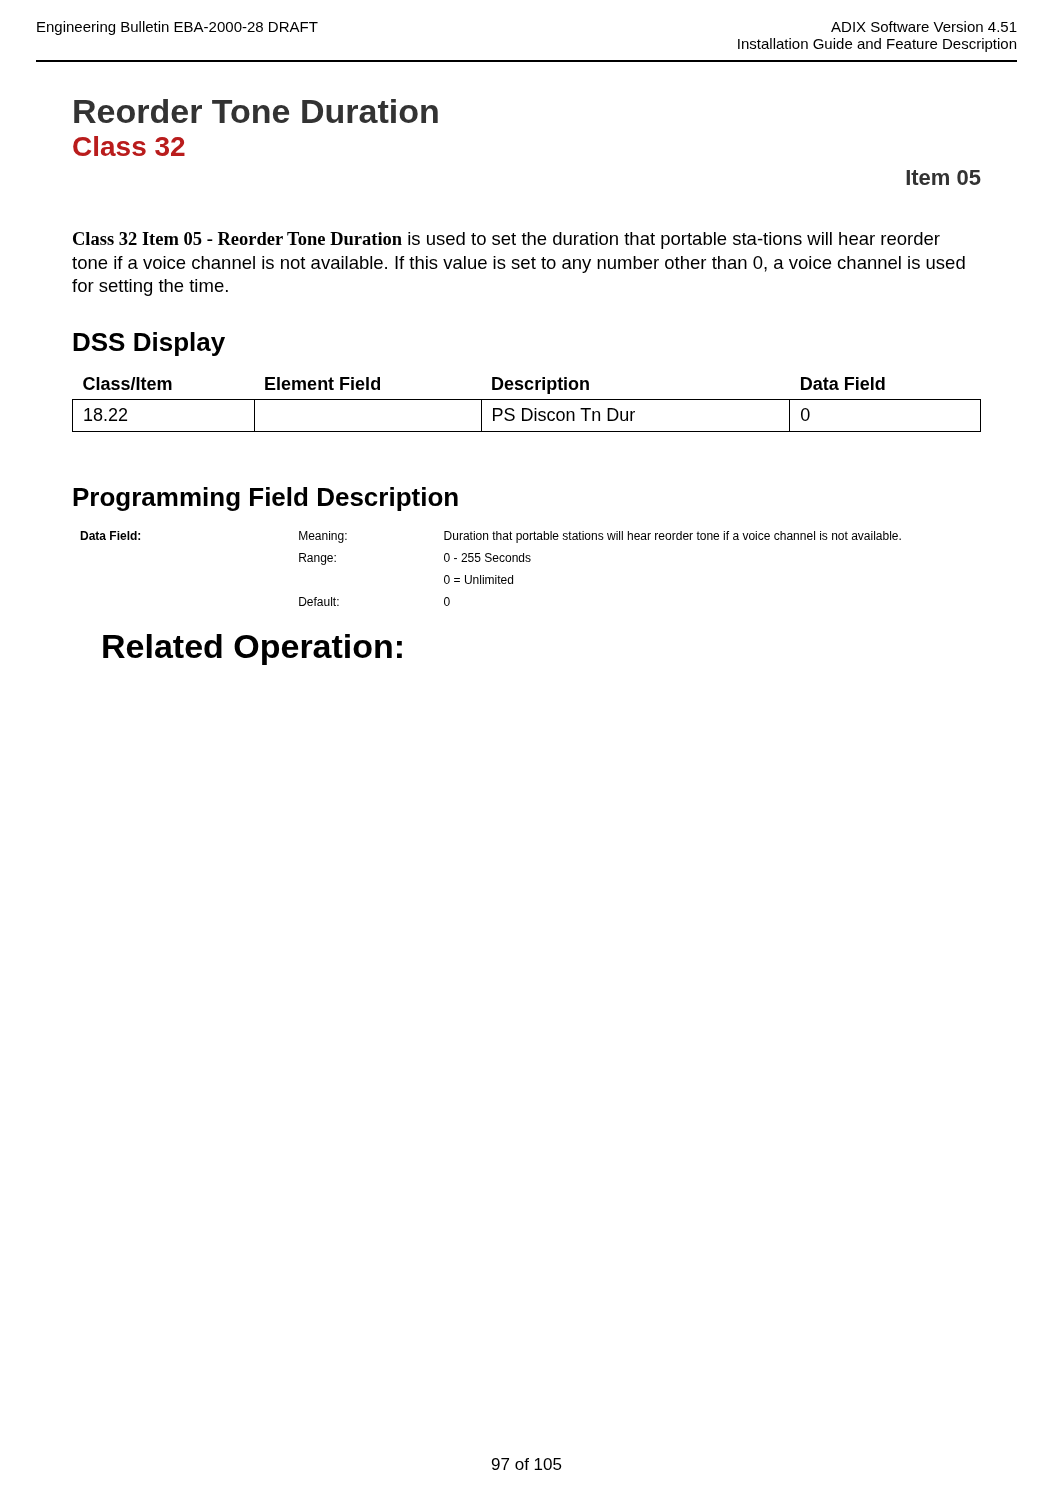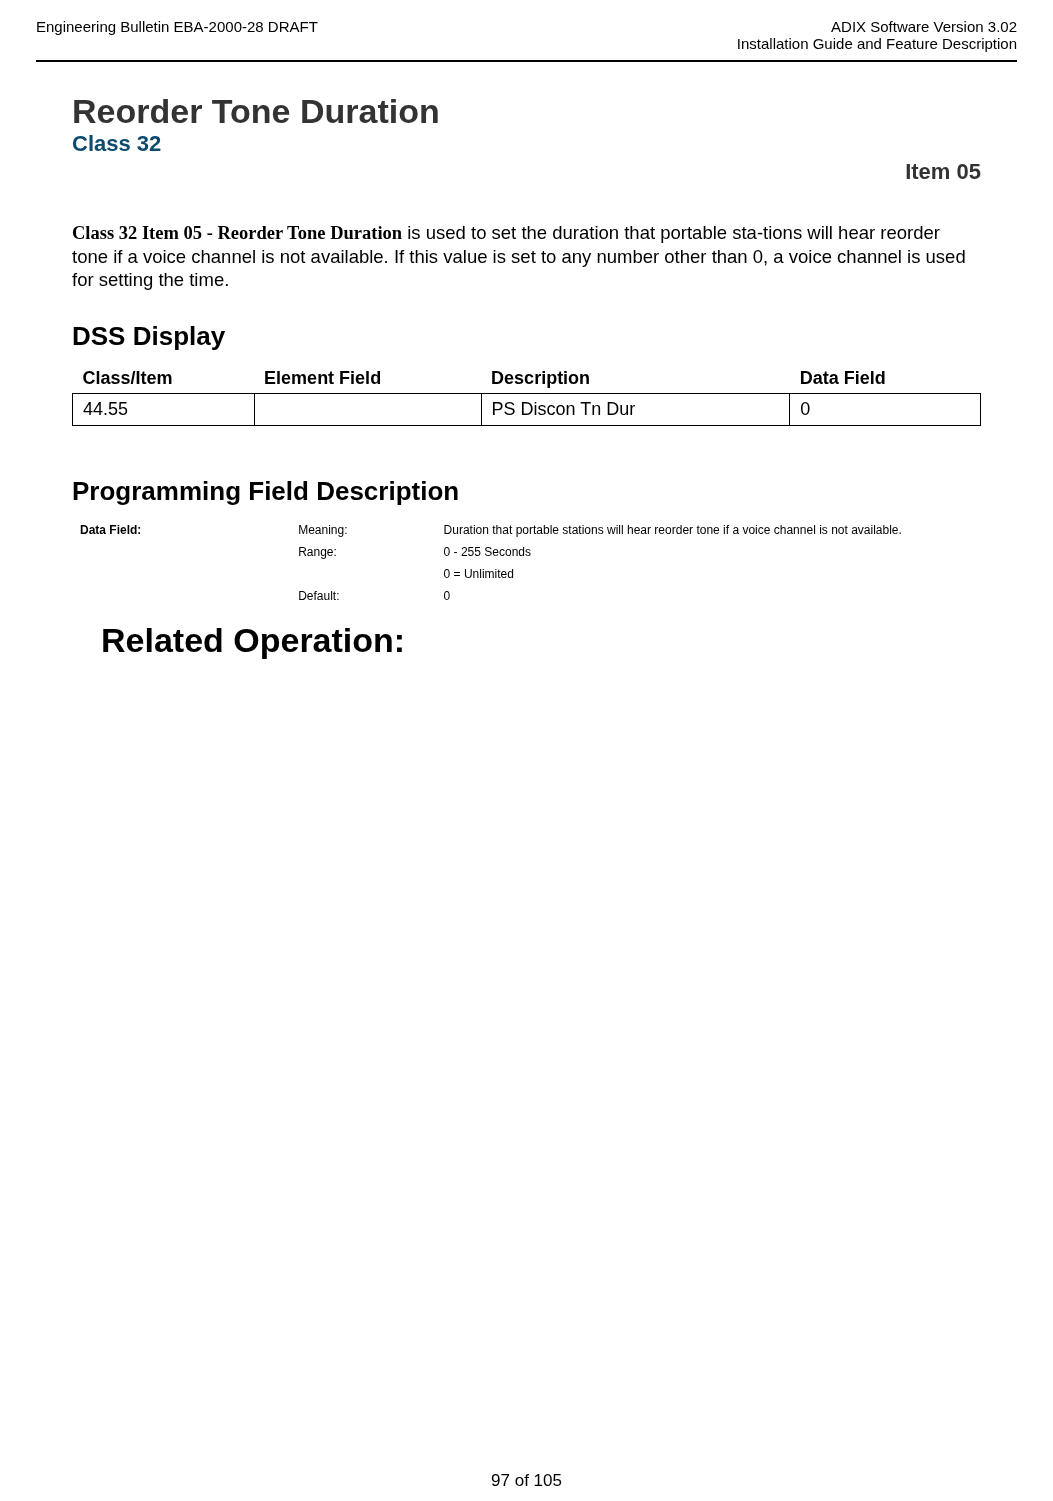--- a/index.html
+++ b/index.html
@@ -42,23 +42,23 @@
     align-items: baseline;
     margin-top: 10px;
     flex-direction: column;
   }
   .title-left {
     font-size: 34px;
     font-weight: bold;
     color: #333;
   }
   .title-right {
-    font-size: 22px;
-    font-weight: bold;
-    color: #0c4a6e;
+    font-size: 28px;
+    font-weight: bold;
+    color: #b91c1c;
     text-align: right;
   }
   .item-line {
     font-size: 22px;
     font-weight: bold;
     color: #333;
     text-align: right;
     margin-top: 2px;
   }
   .intro-para {
@@ -118,33 +118,33 @@
     width: 60%;
   }
   .related-heading {
     font-size: 34px;
     font-weight: bold;
     margin-top: 14px;
     margin-left: 29px;
   }
   .footer {
     position: absolute;
-    bottom: 10px;
+    bottom: 26px;
     width: 100%;
     text-align: center;
     font-size: 17px;
   }
 </style>
 </head>
 <body>
 
 <div class="header-row">
   <div class="header-left">Engineering Bulletin EBA-2000-28 DRAFT</div>
   <div class="header-right">
-    <div>ADIX Software Version 3.02</div>
+    <div>ADIX Software Version 4.51</div>
     <div>Installation Guide and Feature Description</div>
   </div>
 </div>
 <hr class="header-hr">
 
 <div class="content">
 
   <div class="title-row">
     <div class="title-left">Reorder Tone Duration</div>
     <div class="title-right">Class 32</div>
@@ -161,21 +161,21 @@
     <thead>
       <tr>
         <th class="col-classitem">Class/Item</th>
         <th class="col-element">Element Field</th>
         <th class="col-desc">Description</th>
         <th class="col-data">Data Field</th>
       </tr>
     </thead>
     <tbody>
       <tr>
-        <td>44.55</td>
+        <td>18.22</td>
         <td></td>
         <td>PS Discon Tn Dur</td>
         <td>0</td>
       </tr>
     </tbody>
   </table>
 
   <h2 class="section-heading" style="margin-top:50px;">Programming Field Description</h2>
 
   <table class="pfd-table">

